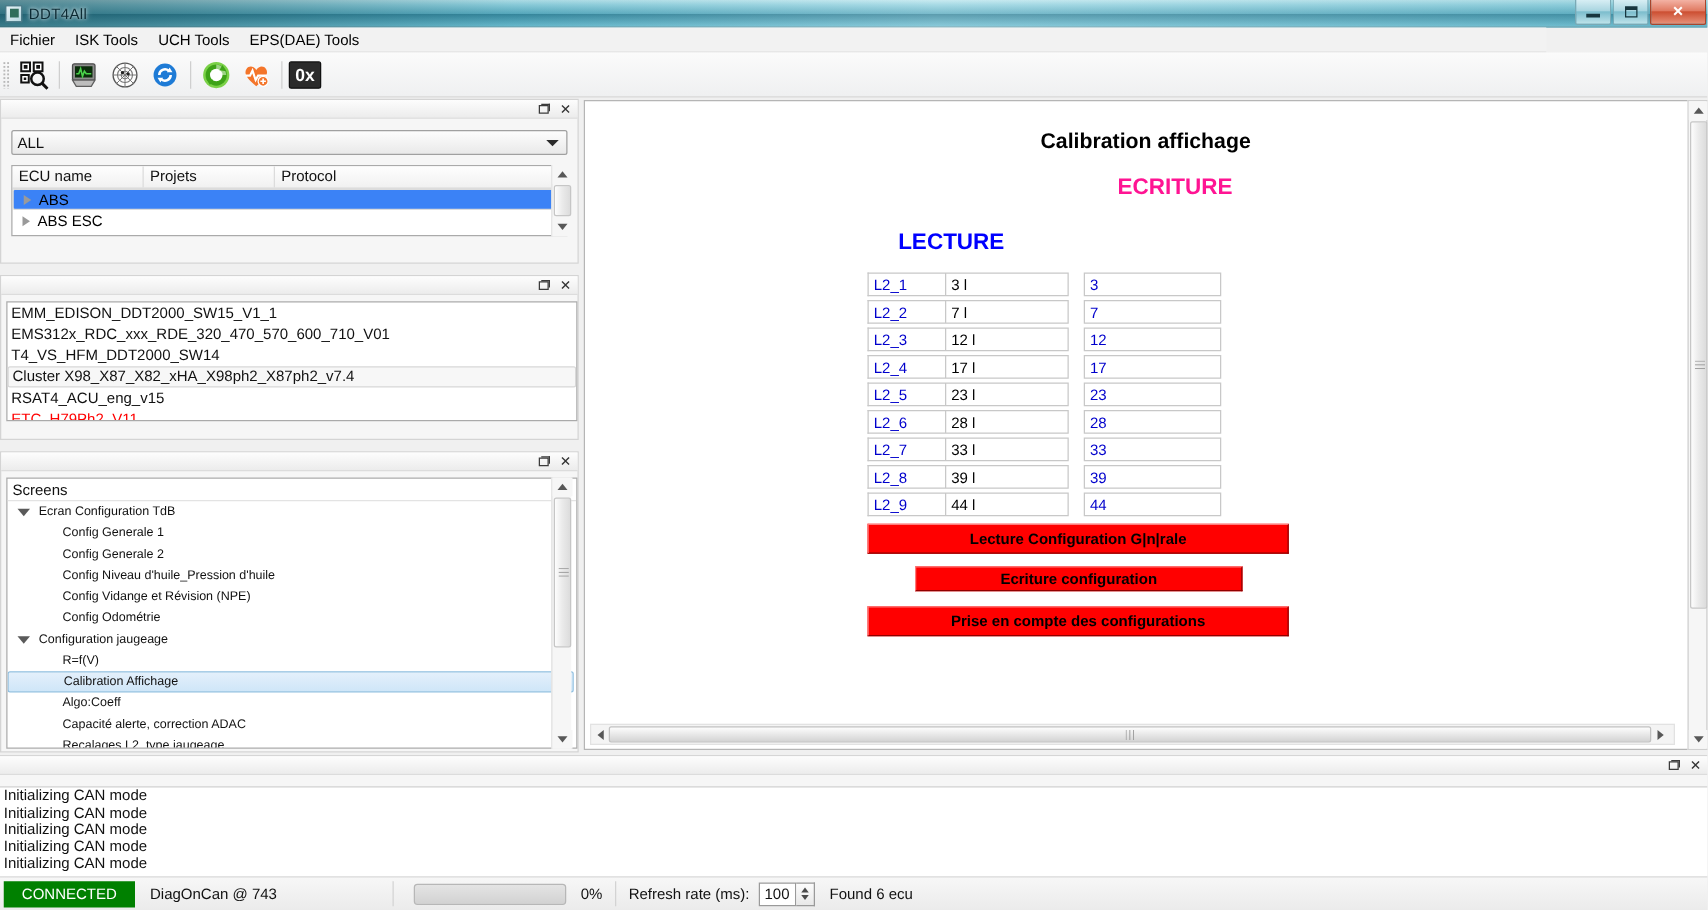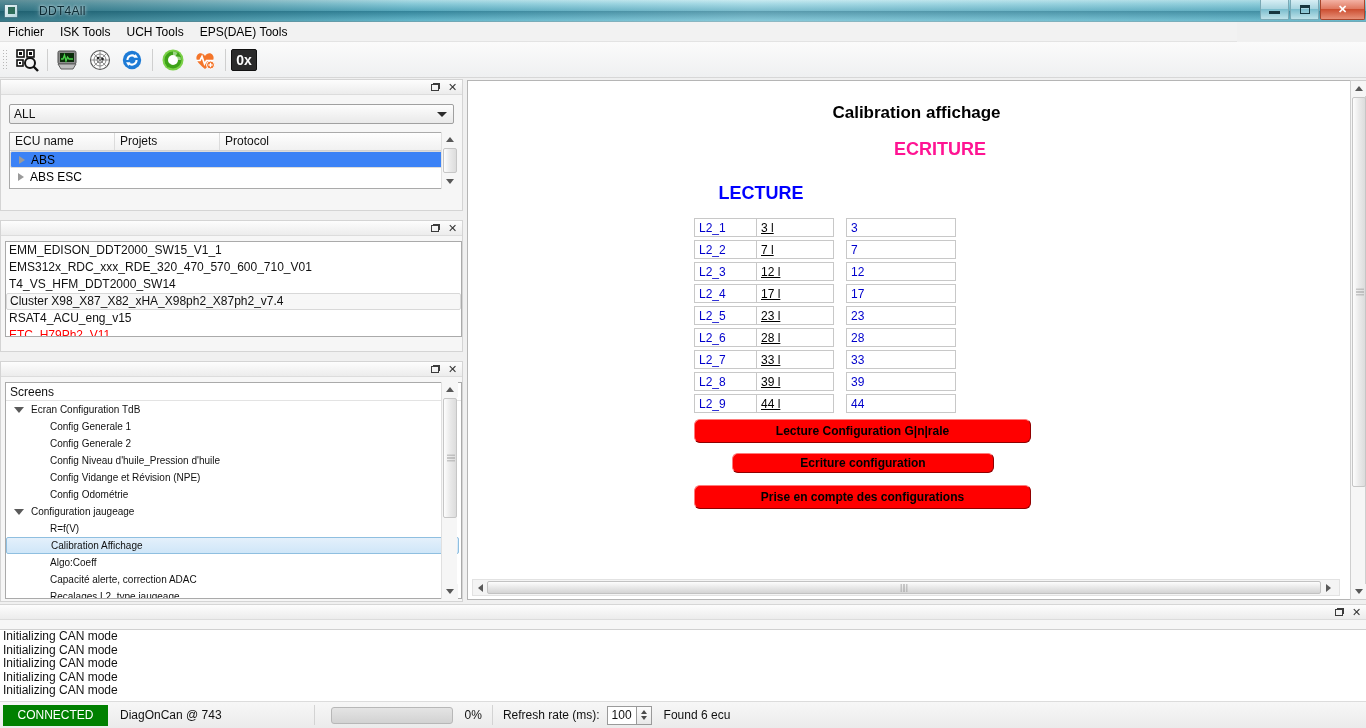--- a/index.html
+++ b/index.html
@@ -31,21 +31,20 @@
     width: 14px; height: 14px; margin-left: 4px; margin-right: 5px;
     background: linear-gradient(135deg,#e9f4f7,#b7d7df);
     border: 1px solid #4d7b88; border-radius: 1px;
     display: flex; align-items: center; justify-content: center;
   }
   .app-icon i { display:block; width:7px; height:7px; background:#2f6d5a; }
   .title-text {
     position: relative; z-index:2;
     color: #0c2a33; font-size: 12px; letter-spacing: .3px;
     text-shadow: 0 0 3px rgba(255,255,255,.85), 0 0 6px rgba(255,255,255,.6);
-    margin-left: 16px;
   }
   .win-btns { position: absolute; right: 1px; top: 0px; display: flex; z-index:3; }
   .win-btn {
     width: 29px; height: 20px; margin-left: 1px;
     border: 1px solid #7aa9b5; border-top: none;
     border-radius: 0 0 2px 2px;
     background: linear-gradient(180deg,#d7eef4 0%, #a9d5e0 45%, #7cbdcd 50%, #bfe3ea 100%);
     display: flex; align-items: center; justify-content: center;
     color: #14343d; font-size: 11px;
   }
@@ -184,29 +183,29 @@
   .col-lecture { width: 150px; text-align:center; font-size: 18px; font-weight: bold; color: #0000ff; margin-top: 44px; }
   .col-ecriture { width: 150px; text-align:right; font-size: 18px; font-weight: bold; color: #ff1493; }
 
   table.calib { border-collapse: collapse; margin-top: 14px; }
   table.calib td { padding: 0; }
   .cell-label, .cell-read, .cell-write {
     height: 19px; font-size: 12px; display:flex; align-items:center;
     border: 1px solid #c8c8c8; background: #fff; padding-left: 4px;
   }
   .cell-label { width: 62px; color: #0000cc; border-right:none; }
-  .cell-read  { width: 78px; color: #000; text-decoration: underline; }
+  .cell-read  { width: 99px; color: #000; }
   .cell-write { width: 110px; color: #0000cc; margin-left: 12px; }
   .rowgap { height: 3px; }
 
   .redbtn {
     background: #ff0000; color: #000; font-weight: bold; font-size: 12px;
     text-align: center; border-top: 1px solid #ff7b7b; border-left: 1px solid #ff7b7b;
     border-right: 1px solid #8f0000; border-bottom: 1px solid #8f0000;
-    display:flex; align-items:center; justify-content:center;border-radius:6px;
+    display:flex; align-items:center; justify-content:center;
   }
 
   
   .logpanel { position: absolute; left: 0; top: 604px; width: 1366px; height: 96px; background: #f6f6f6; border-top: 1px solid #d6d6d6; }
   .log-head { height: 15px; background: linear-gradient(180deg,#fdfdfd,#ececec); display:flex; align-items:center; justify-content:flex-end; border-bottom: 1px solid #dcdcdc;}
   .log-body { position:absolute; left:0; top: 24px; width: 1366px; height: 72px; background: #fff; border-top: 1px solid #d0d0d0; padding-left: 3px; }
   .log-line { font-size: 12px; line-height: 13.5px; color: #111; }
 
   
   .statusbar {

